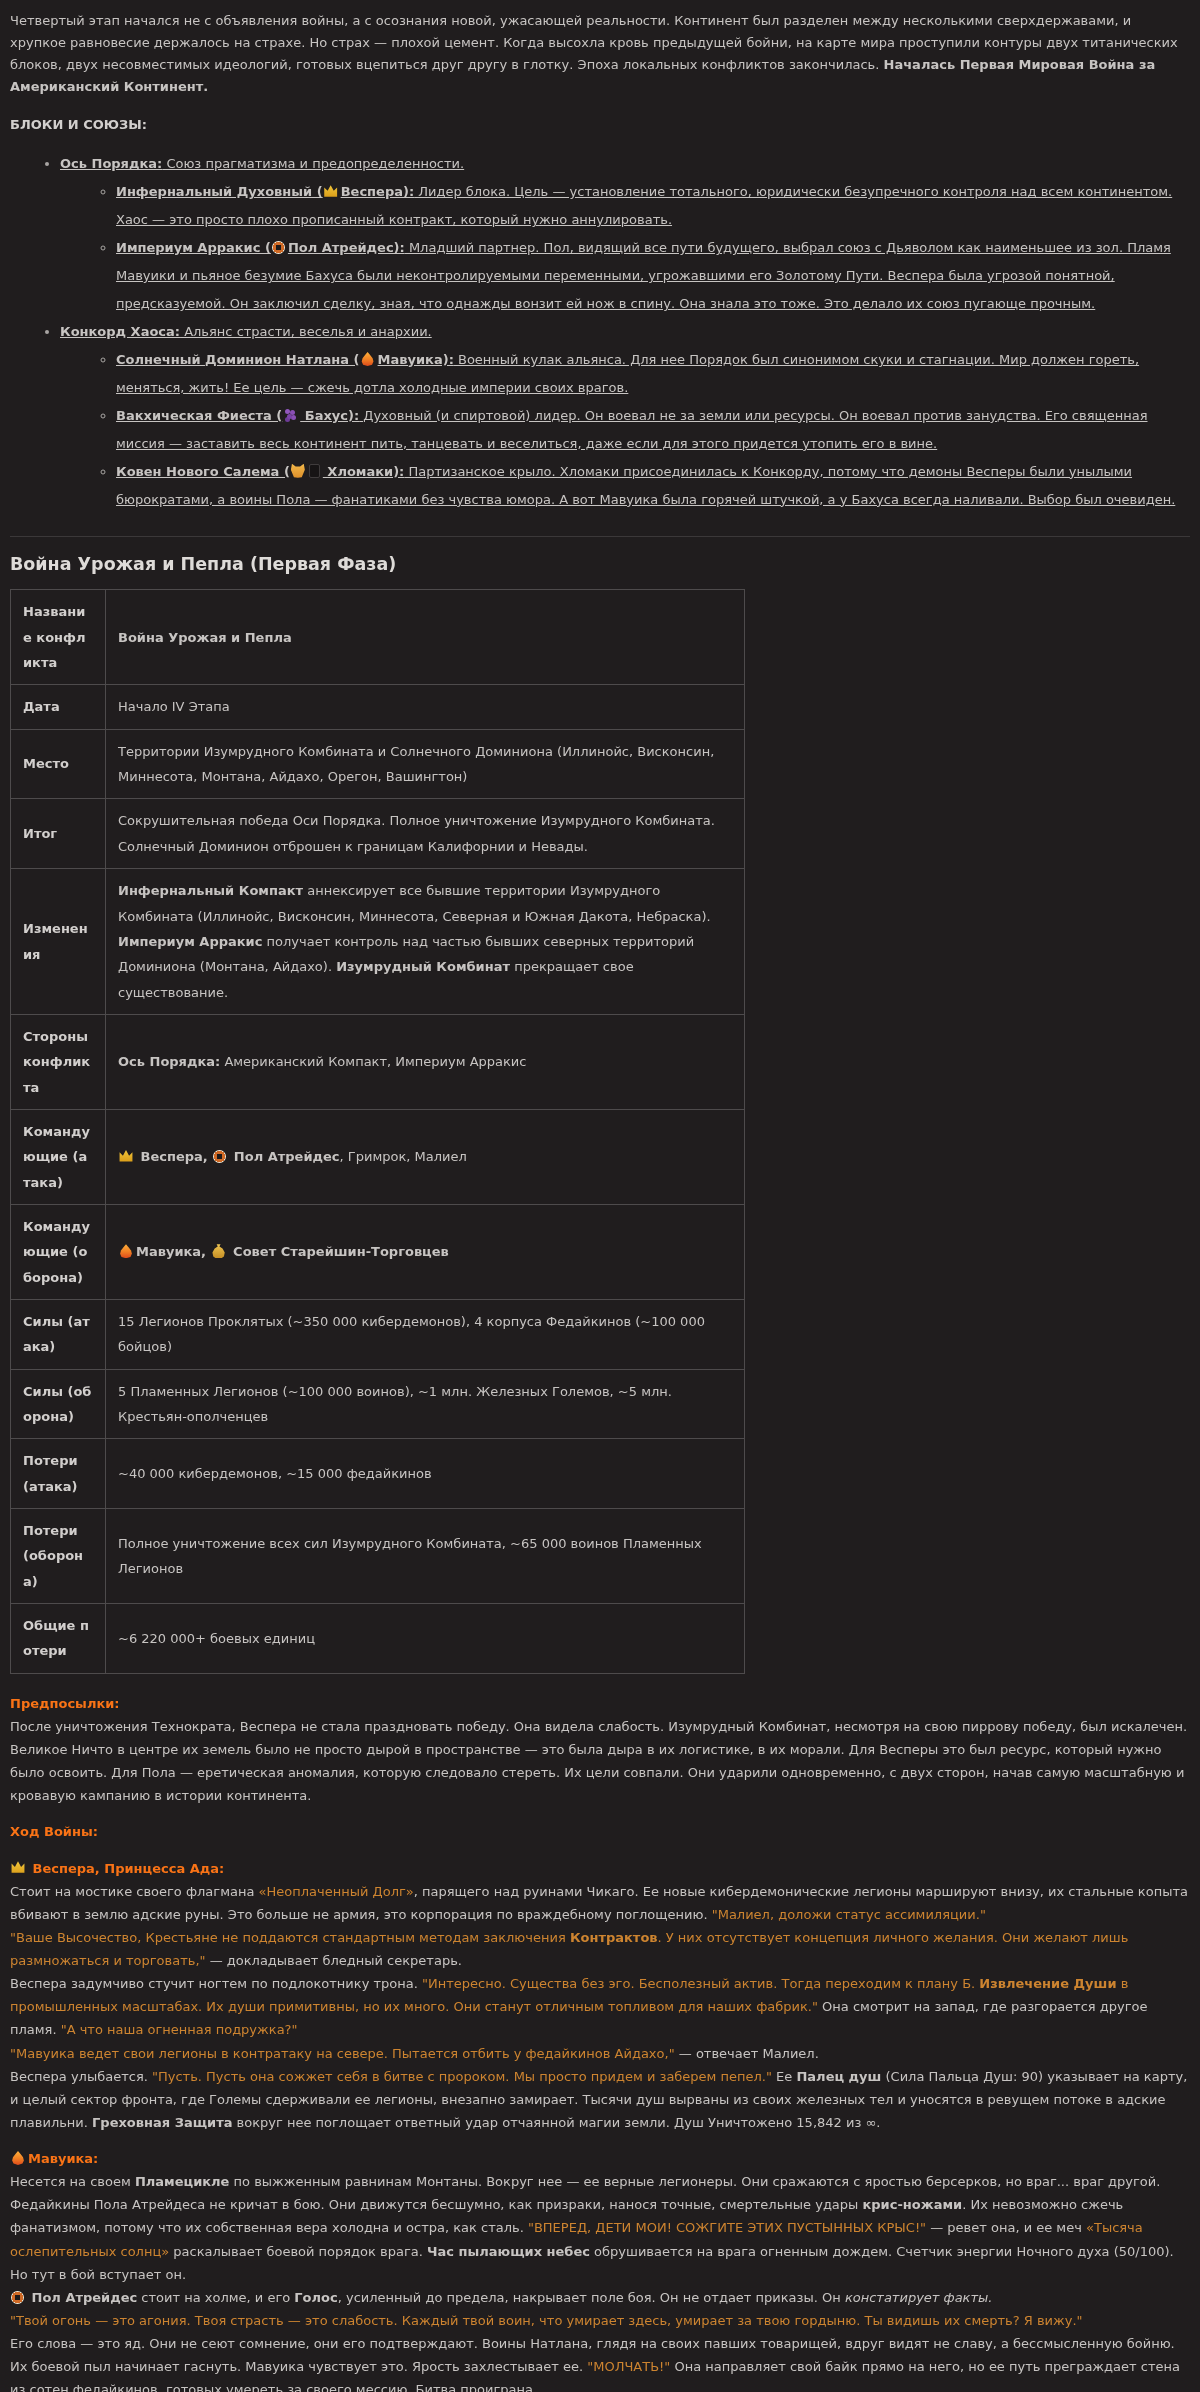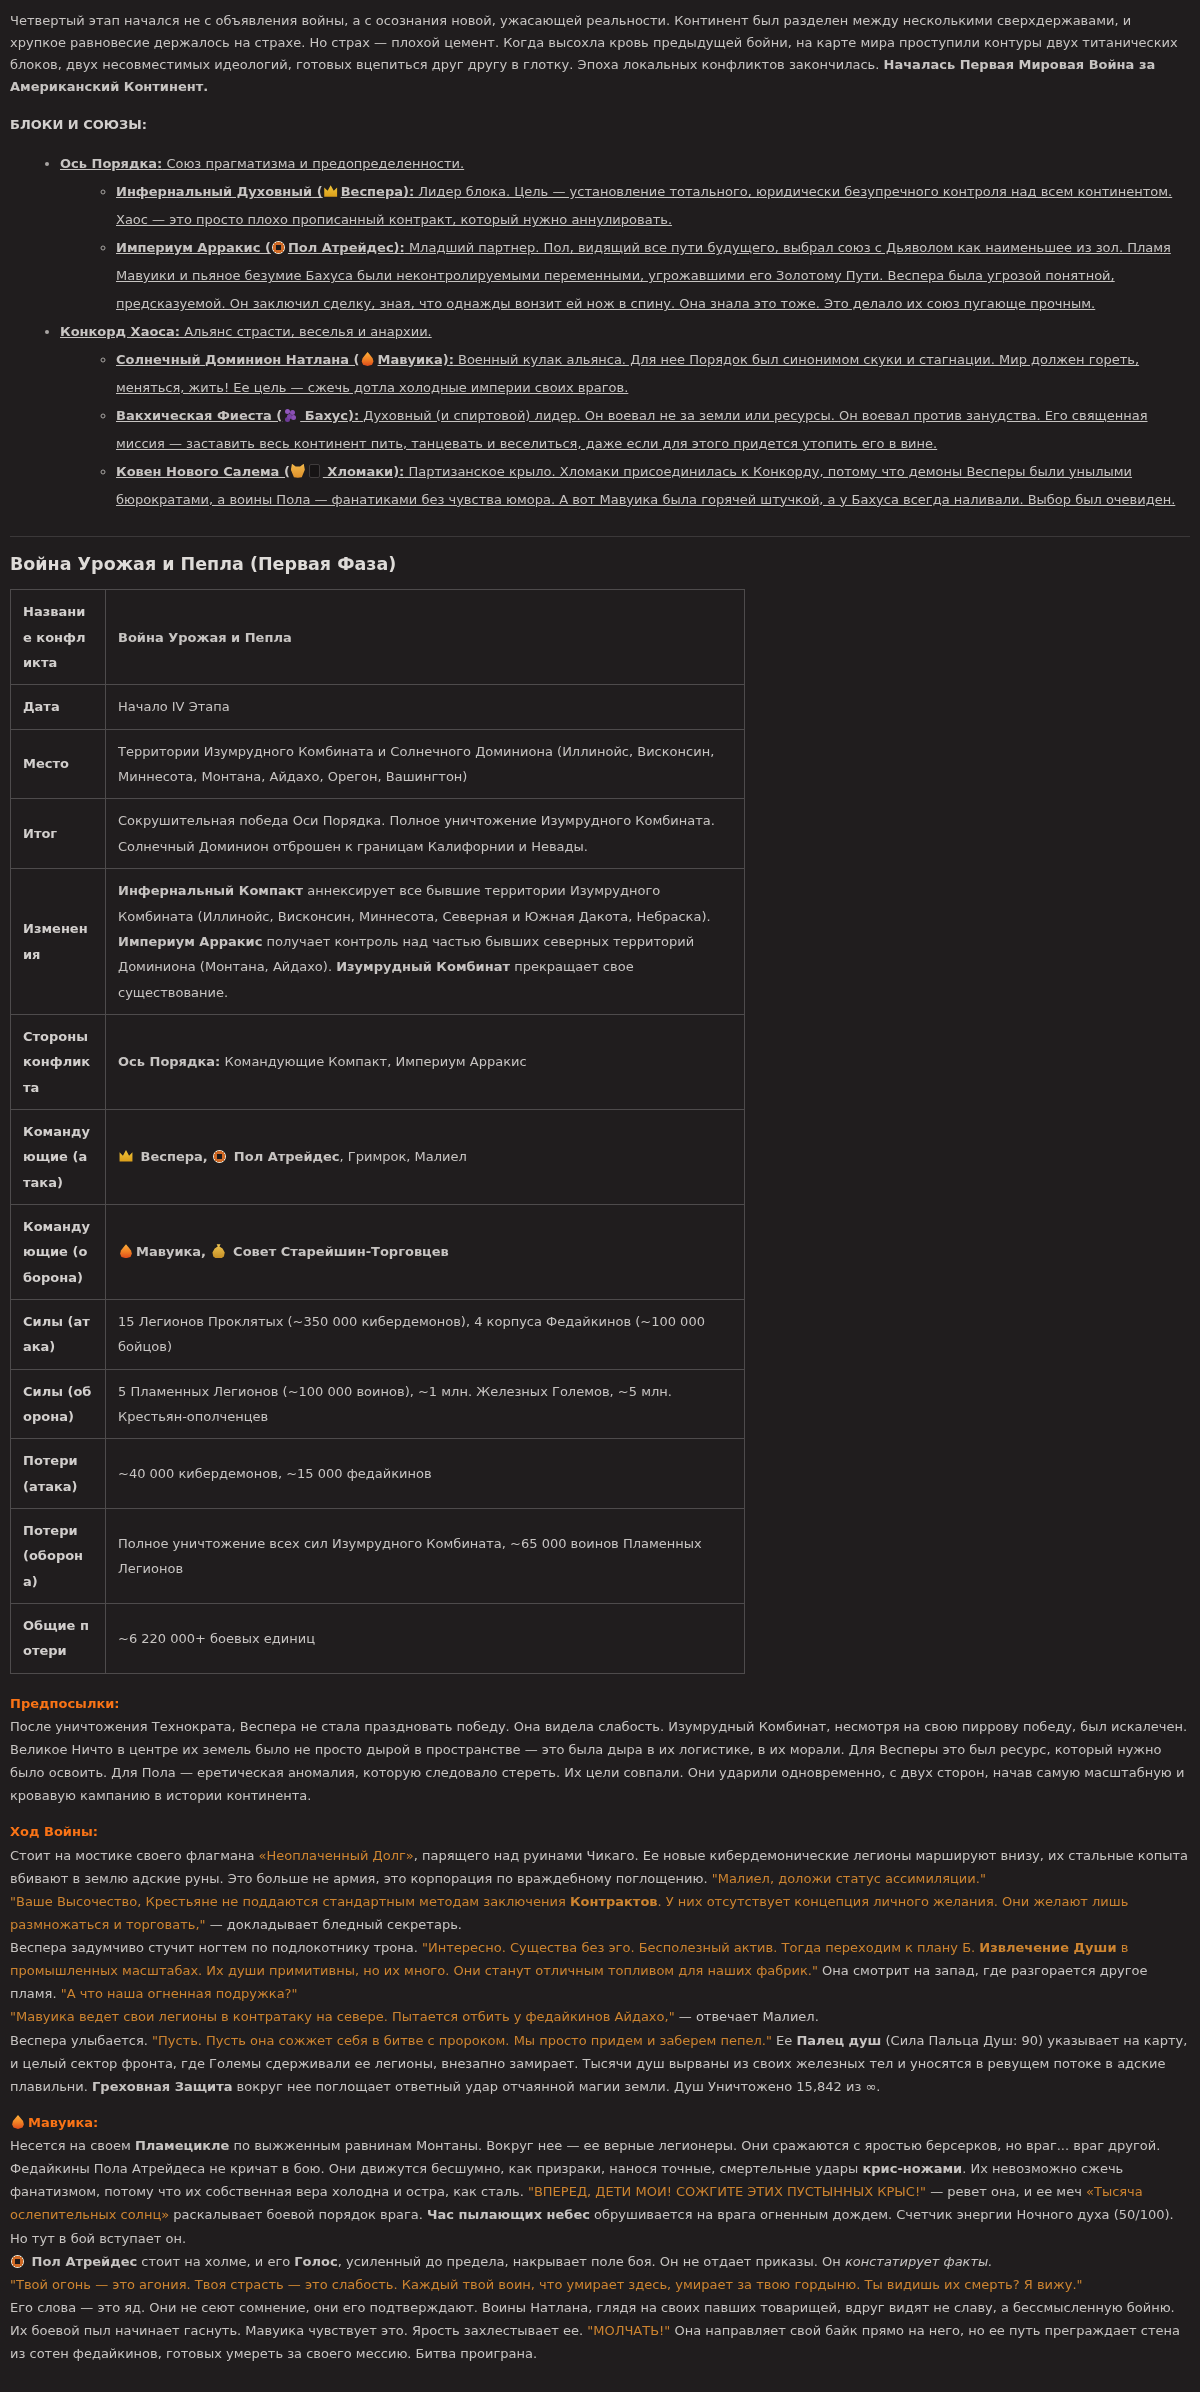--- a/index.html
+++ b/index.html
@@ -87,21 +87,21 @@
         <tr>
           <td class="lbl">Итог</td>
           <td class="val"><span class="seg-n">Сокрушительная победа Оси Порядка. Полное уничтожение Изумрудного Комбината. Солнечный Доминион отброшен к границам Калифорнии и Невады.</span></td>
         </tr>
         <tr>
           <td class="lbl">Изменения</td>
           <td class="val"><span class="seg-b">Инфернальный Компакт</span><span class="seg-n"> аннексирует все бывшие территории Изумрудного Комбината (Иллинойс, Висконсин, Миннесота, Северная и Южная Дакота, Небраска). </span><span class="seg-b">Империум Арракис</span><span class="seg-n"> получает контроль над частью бывших северных территорий Доминиона (Монтана, Айдахо). </span><span class="seg-b">Изумрудный Комбинат</span><span class="seg-n"> прекращает свое существование.</span></td>
         </tr>
         <tr>
           <td class="lbl">Стороны конфликта</td>
-          <td class="val"><span class="seg-b">Ось Порядка:</span><span class="seg-n"> Командующие Компакт, Империум Арракис</span></td>
+          <td class="val"><span class="seg-b">Ось Порядка:</span><span class="seg-n"> Американский Компакт, Империум Арракис</span></td>
         </tr>
         <tr>
           <td class="lbl">Командующие (атака)</td>
           <td class="val"><span class="ic ic-crown"></span><span class="seg-b"> Веспера, </span><span class="ic ic-eye"></span><span class="seg-b"> Пол Атрейдес</span><span class="seg-n">, Гримрок, Малиел</span></td>
         </tr>
         <tr>
           <td class="lbl">Командующие (оборона)</td>
           <td class="val"><span class="ic ic-flame"></span><span class="seg-b">Мавуика, </span><span class="ic ic-moneybag"></span><span class="seg-b"> Совет Старейшин-Торговцев</span></td>
         </tr>
         <tr>
@@ -124,20 +124,21 @@
           <td class="lbl">Общие потери</td>
           <td class="val"><span class="seg-n">~6 220 000+ боевых единиц</span></td>
         </tr>
       </tbody>
     </table>
 
   <div id="narrative">
       <p class="nb label"><span class="seg-b">Предпосылки:</span></p>
       <p class="nb tight"><span class="seg-n">После уничтожения Технократа, Веспера не стала праздновать победу. Она видела слабость. Изумрудный Комбинат, несмотря на свою пиррову победу, был искалечен. Великое Ничто в центре их земель было не просто дырой в пространстве — это была дыра в их логистике, в их морали. Для Весперы это был ресурс, который нужно было освоить. Для Пола — еретическая аномалия, которую следовало стереть. Их цели совпали. Они ударили одновременно, с двух сторон, начав самую масштабную и кровавую кампанию в истории континента.</span></p>
       <p class="nb label gap"><span class="seg-b">Ход Войны:</span></p>
+      <p class="nb label gap"><span class="ic ic-crown"></span><span class="seg-b"> Веспера, Принцесса Ада:</span></p>
       <p class="nb tight"><span class="seg-n">Стоит на мостике своего флагмана </span><span class="seg-o">«Неоплаченный Долг»</span><span class="seg-n">, парящего над руинами Чикаго. Ее новые кибердемонические легионы маршируют внизу, их стальные копыта вбивают в землю адские руны. Это больше не армия, это корпорация по враждебному поглощению. </span><span class="seg-o">"Малиел, доложи статус ассимиляции."</span></p>
       <p class="nb tight"><span class="seg-o">"Ваше Высочество, Крестьяне не поддаются стандартным методам заключения </span><span class="seg-ob">Контрактов</span><span class="seg-o">. У них отсутствует концепция личного желания. Они желают лишь размножаться и торговать,"</span><span class="seg-n"> — докладывает бледный секретарь.</span></p>
       <p class="nb tight"><span class="seg-n">Веспера задумчиво стучит ногтем по подлокотнику трона. </span><span class="seg-o">"Интересно. Существа без эго. Бесполезный актив. Тогда переходим к плану Б. </span><span class="seg-ob">Извлечение Души</span><span class="seg-o"> в промышленных масштабах. Их души примитивны, но их много. Они станут отличным топливом для наших фабрик."</span><span class="seg-n"> Она смотрит на запад, где разгорается другое пламя. </span><span class="seg-o">"А что наша огненная подружка?"</span></p>
       <p class="nb tight"><span class="seg-o">"Мавуика ведет свои легионы в контратаку на севере. Пытается отбить у федайкинов Айдахо,"</span><span class="seg-n"> — отвечает Малиел.</span></p>
       <p class="nb tight"><span class="seg-n">Веспера улыбается. </span><span class="seg-o">"Пусть. Пусть она сожжет себя в битве с пророком. Мы просто придем и заберем пепел."</span><span class="seg-n"> Ее </span><span class="seg-b">Палец душ</span><span class="seg-n"> (Сила Пальца Душ: 90) указывает на карту, и целый сектор фронта, где Големы сдерживали ее легионы, внезапно замирает. Тысячи душ вырваны из своих железных тел и уносятся в ревущем потоке в адские плавильни. </span><span class="seg-b">Греховная Защита</span><span class="seg-n"> вокруг нее поглощает ответный удар отчаянной магии земли. Душ Уничтожено 15,842 из ∞.</span></p>
       <p class="nb label gap"><span class="ic ic-flame"></span><span class="seg-b">Мавуика:</span></p>
       <p class="nb tight"><span class="seg-n">Несется на своем </span><span class="seg-b">Пламецикле</span><span class="seg-n"> по выжженным равнинам Монтаны. Вокруг нее — ее верные легионеры. Они сражаются с яростью берсерков, но враг... враг другой. Федайкины Пола Атрейдеса не кричат в бою. Они движутся бесшумно, как призраки, нанося точные, смертельные удары </span><span class="seg-b">крис-ножами</span><span class="seg-n">. Их невозможно сжечь фанатизмом, потому что их собственная вера холодна и остра, как сталь. </span><span class="seg-o">"ВПЕРЕД, ДЕТИ МОИ! СОЖГИТЕ ЭТИХ ПУСТЫННЫХ КРЫС!"</span><span class="seg-n"> — ревет она, и ее меч </span><span class="seg-o">«Тысяча ослепительных солнц»</span><span class="seg-n"> раскалывает боевой порядок врага. </span><span class="seg-b">Час пылающих небес</span><span class="seg-n"> обрушивается на врага огненным дождем. Счетчик энергии Ночного духа (50/100).</span></p>
       <p class="nb tight"><span class="seg-n">Но тут в бой вступает он.</span></p>
       <p class="nb tight"><span class="ic ic-eye"></span><span class="seg-b"> Пол Атрейдес</span><span class="seg-n"> стоит на холме, и его </span><span class="seg-b">Голос</span><span class="seg-n">, усиленный до предела, накрывает поле боя. Он не отдает приказы. Он </span><span class="seg-i">констатирует факты.</span></p>
       <p class="nb tight"><span class="seg-o">"Твой огонь — это агония. Твоя страсть — это слабость. Каждый твой воин, что умирает здесь, умирает за твою гордыню. Ты видишь их смерть? Я вижу."</span></p>

